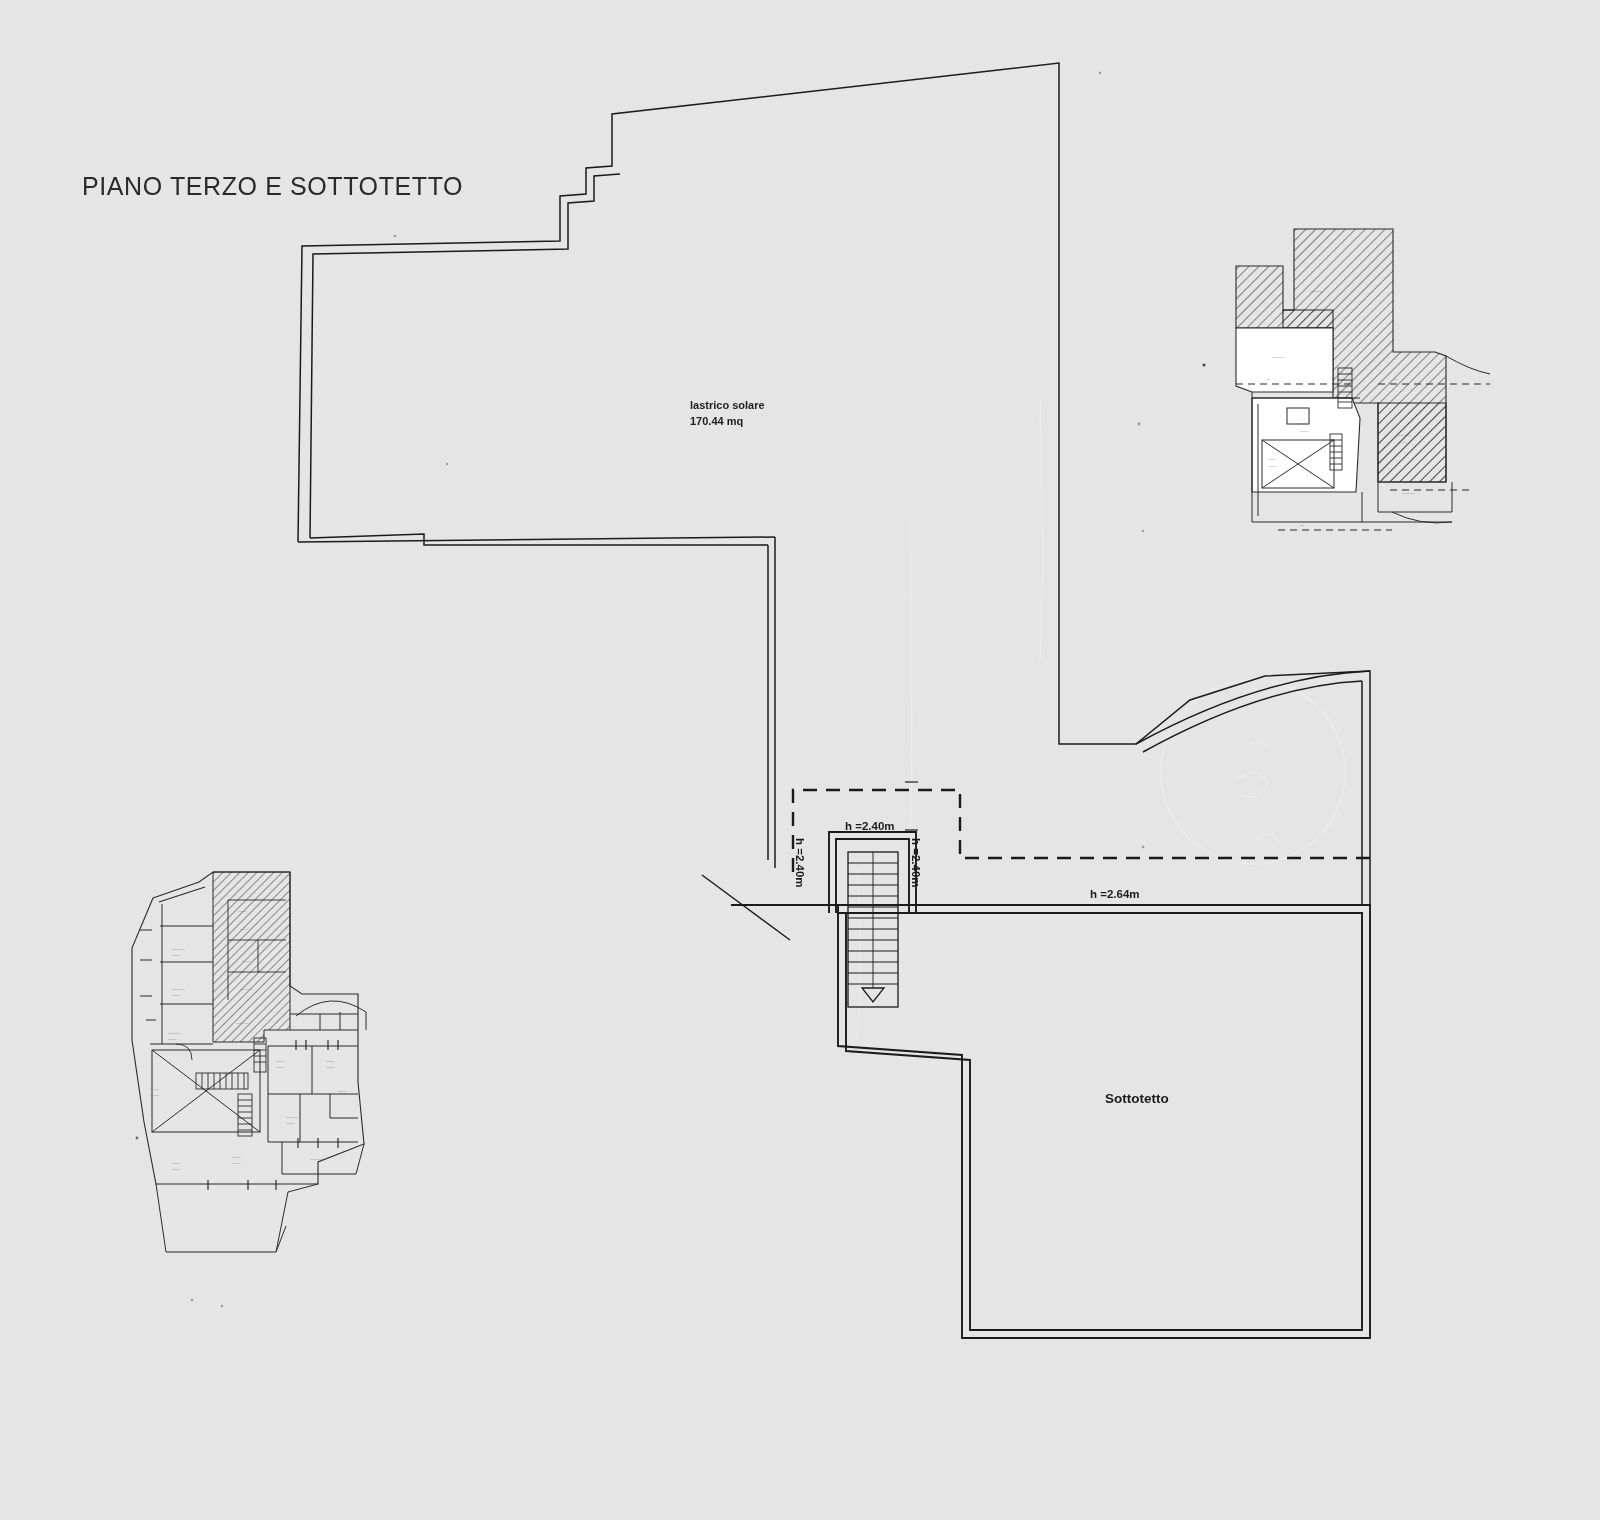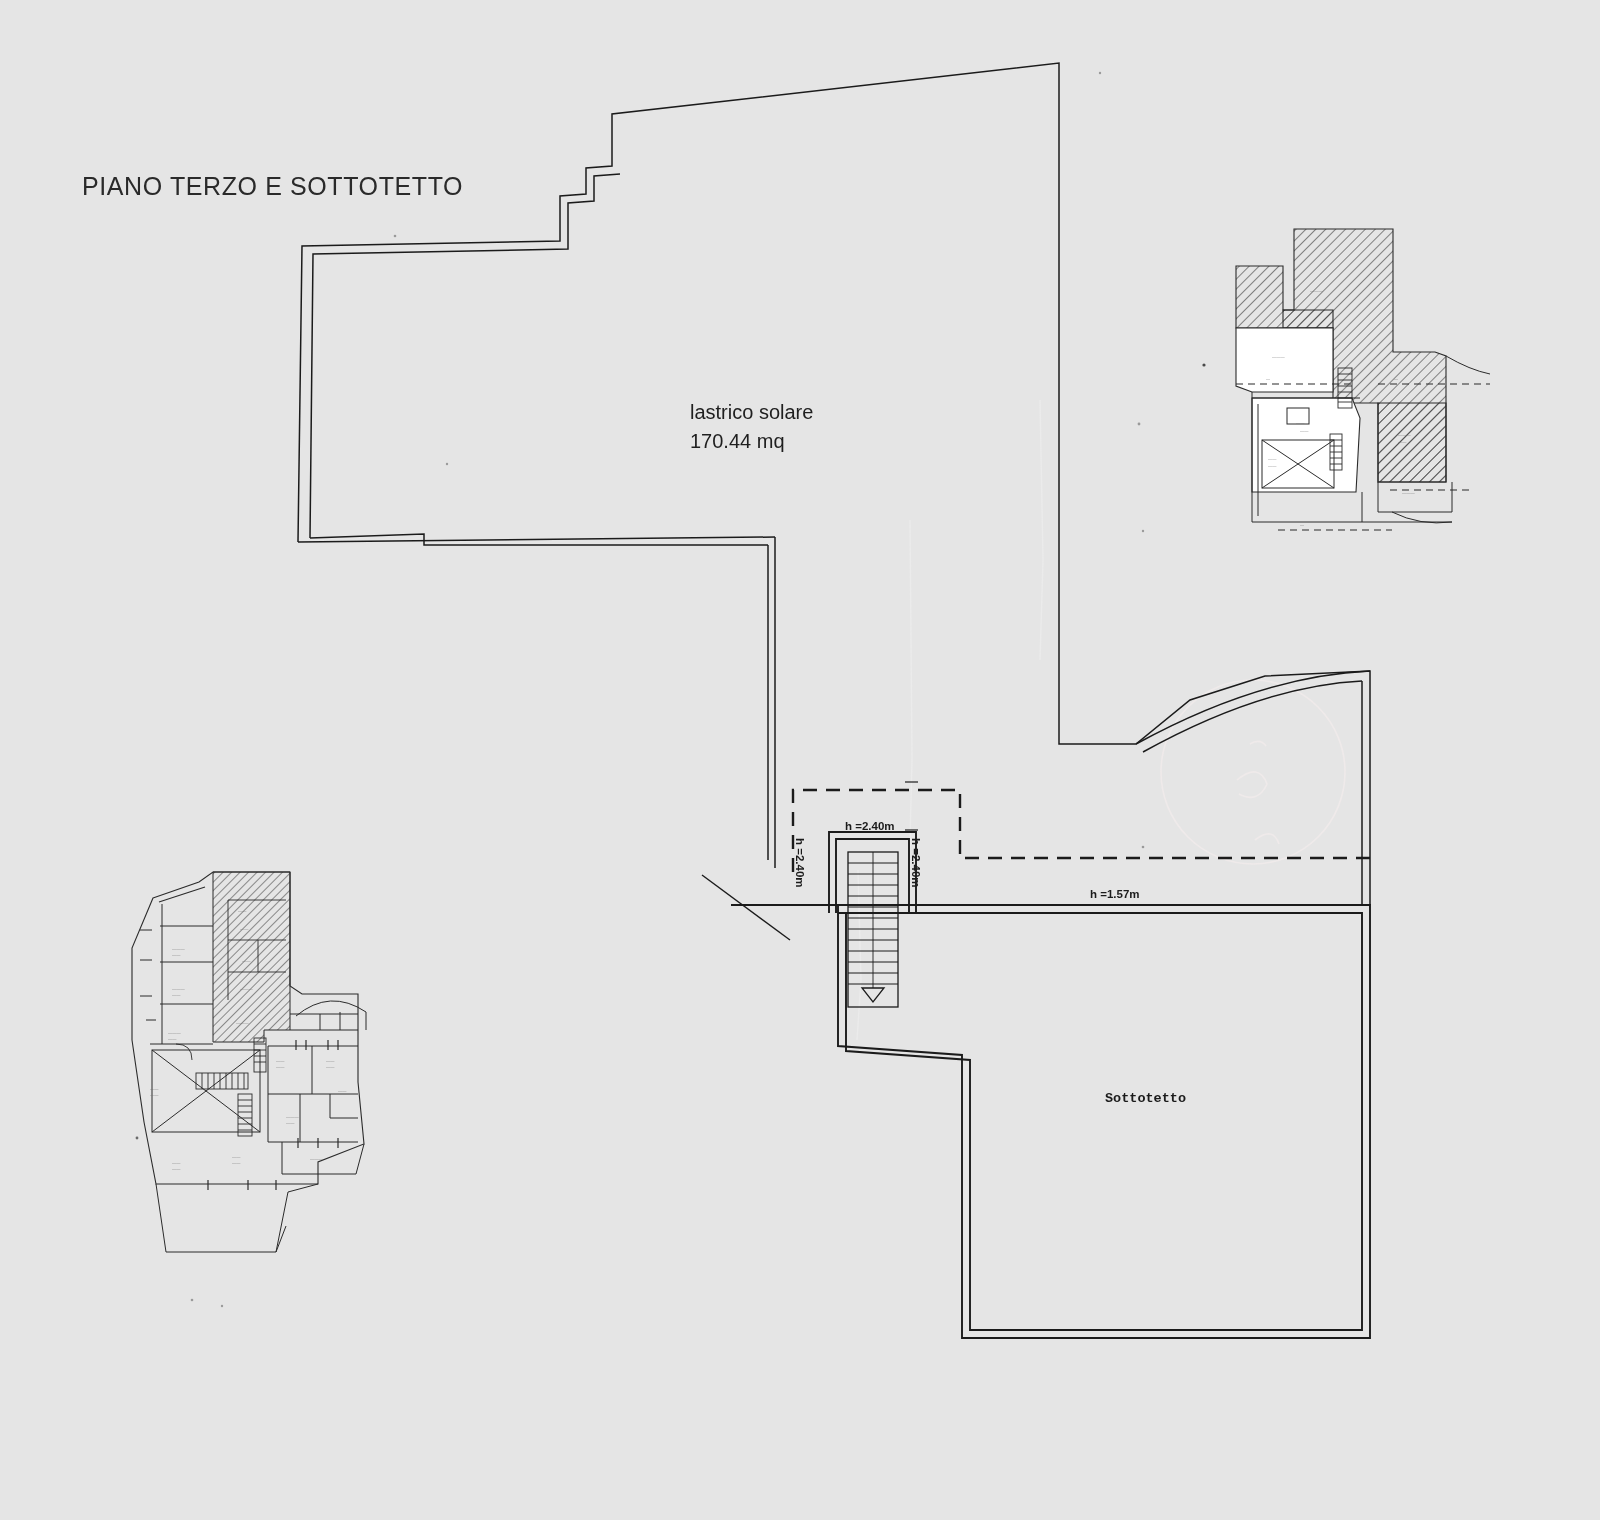--- a/index.html
+++ b/index.html
@@ -36,36 +36,35 @@
     font-size: 25px;
     letter-spacing: 0.6px;
     color: #2a2a2a;
     font-family: "Liberation Sans", sans-serif;
     white-space: nowrap;
   }
   .area-label {
     position: absolute;
     left: 690px;
     top: 398px;
-    font-size: 20px;
+    font-size: 11px;
     color: #1f1f1f;
     line-height: 1.45;
-    font-weight: 400;
+    font-weight: 700;
     white-space: nowrap;
   }
   .area-label .l2 { display: block; }
   .room-label {
     position: absolute;
     left: 1105px;
     top: 1091px;
     font-size: 13.5px;
     font-weight: 700;
     color: #1b1b1b;
     white-space: nowrap;
-    font-family: Liberation Mono, monospace;
   }
   .h-label {
     position: absolute;
     font-size: 11.5px;
     font-weight: 700;
     color: #1b1b1b;
     white-space: nowrap;
   }
   .h-top    { left: 845px; top: 820px; }
   .h-right3 { left: 1090px; top: 888px; }
@@ -410,15 +409,15 @@
   </div>
 
   <div class="room-label">Sottotetto</div>
 
   <div class="h-label h-top">h =2.40m</div>
 
   <div class="h-label h-vert-l">h =2.40m</div>
 
   <div class="h-label h-vert-r">h =2.40m</div>
 
-  <div class="h-label h-right3">h =1.57m</div>
+  <div class="h-label h-right3">h =2.64m</div>
 
 </div>
 
 </body></html>

